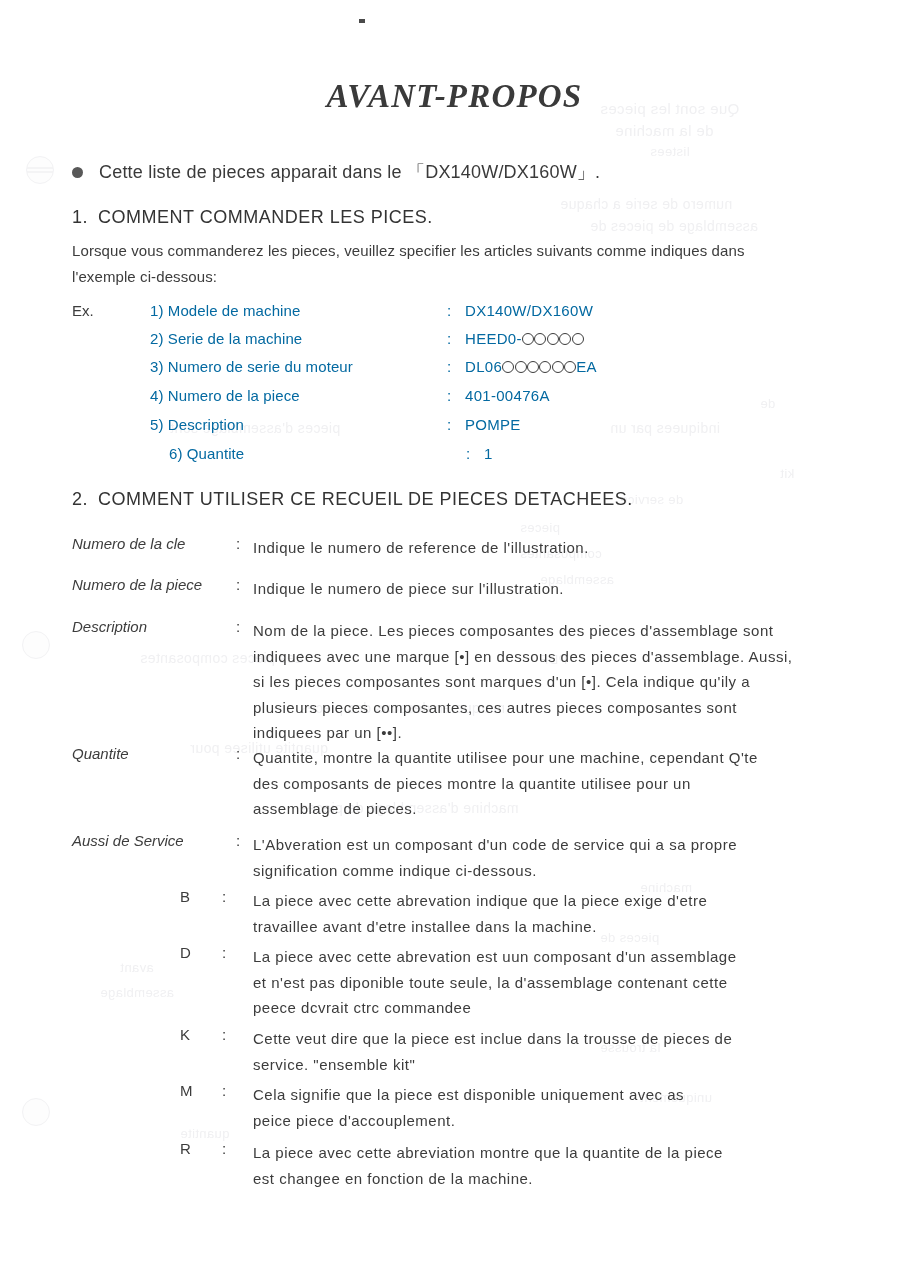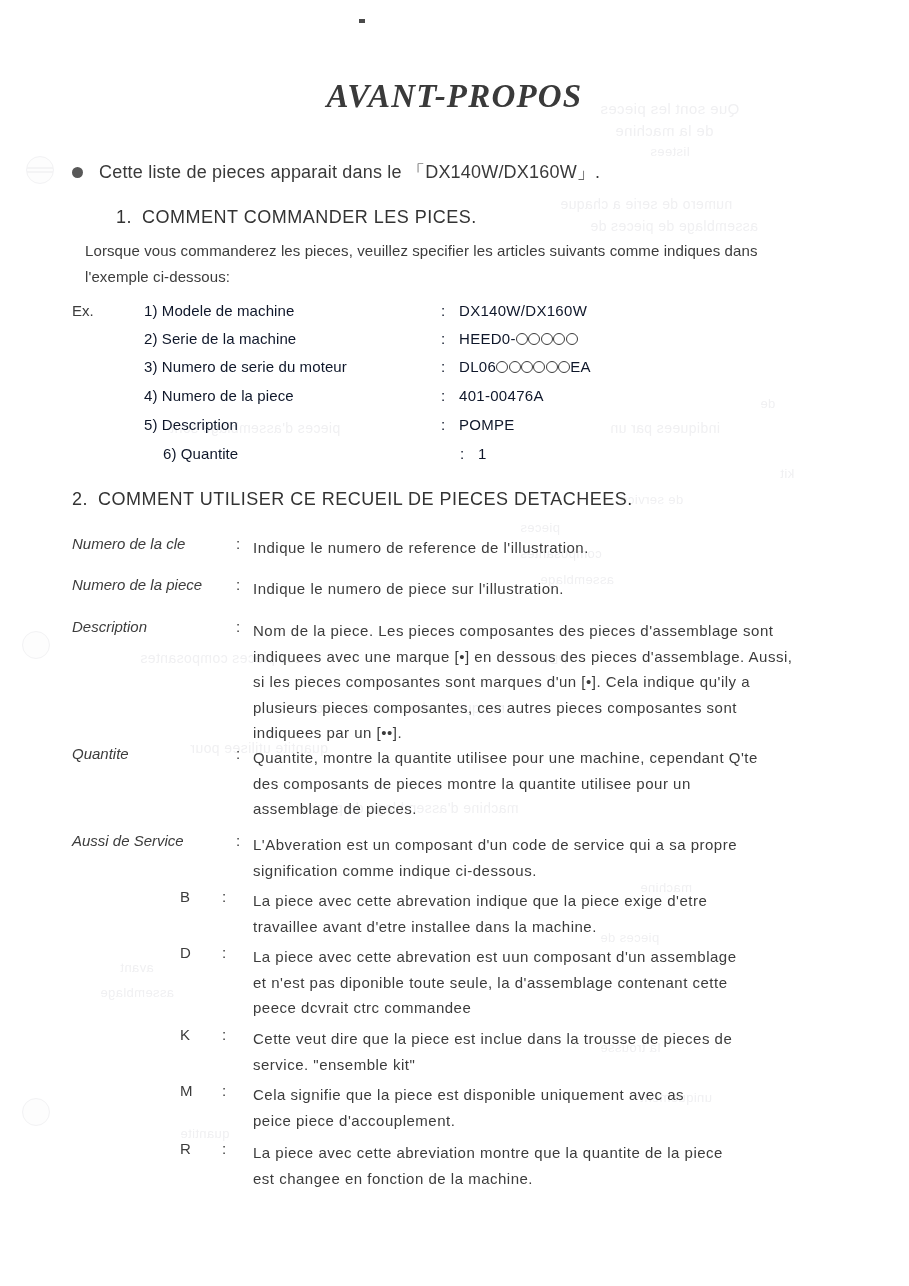--- a/index.html
+++ b/index.html
@@ -104,35 +104,34 @@
     letter-spacing: 0.5px;
     white-space: nowrap;
   }
   .section-num { display: inline-block; margin-right: 10px; }
 
   .para {
     font-size: 15px;
     color: #3c3c3c;
     line-height: 26px;
     letter-spacing: 0.1px;
-    margin-left: 13px;
   }
 
   
   .ex-label {
     left: 72px;
     font-size: 15px;
     color: #3c3c3c;
   }
   .ex-row {
-    left: 144px;
+    left: 150px;
     width: 700px;
     height: 28px;
     font-size: 15px;
-    color: #0f172a;
+    color: #0369a1;
     letter-spacing: 0.1px;
   }
   .ex-row .ex-name { position: absolute; left: 0; top: 0; white-space: nowrap; }
   .ex-row .ex-colon { position: absolute; left: 297px; top: 0; }
   .ex-row .ex-value { position: absolute; left: 315px; top: 0; white-space: nowrap; letter-spacing: 0.3px; }
 
   .circ {
     display: inline-block;
     width: 12px;
     height: 12px;
@@ -201,21 +200,21 @@
 
   <div class="content">
 
     <div class="abs doc-title">AVANT-PROPOS</div>
 
     <div class="abs bullet-row">
       <span class="bullet-dot"></span>
       <span class="bullet-text">Cette liste de pieces apparait dans le 「DX140W/DX160W」.</span>
     </div>
 
-    <div class="abs section-head" style="left:72px; top:207px;margin-left:44px;">
+    <div class="abs section-head" style="left:72px; top:207px;">
       <span class="section-num">1.</span><span>COMMENT COMMANDER LES PICES.</span>
     </div>
 
     <div class="abs para" style="left:72px; top:238px; width:740px;">Lorsque vous commanderez les pieces, veuillez specifier les articles suivants comme indiques dans l'exemple ci-dessous:</div>
 
     <div class="abs ex-label" style="top:302px;">Ex.</div>
 
     <div class="abs ex-row" style="top:302px;">
       <span class="ex-name">1) Modele de machine</span>
       <span class="ex-colon">:</span>

